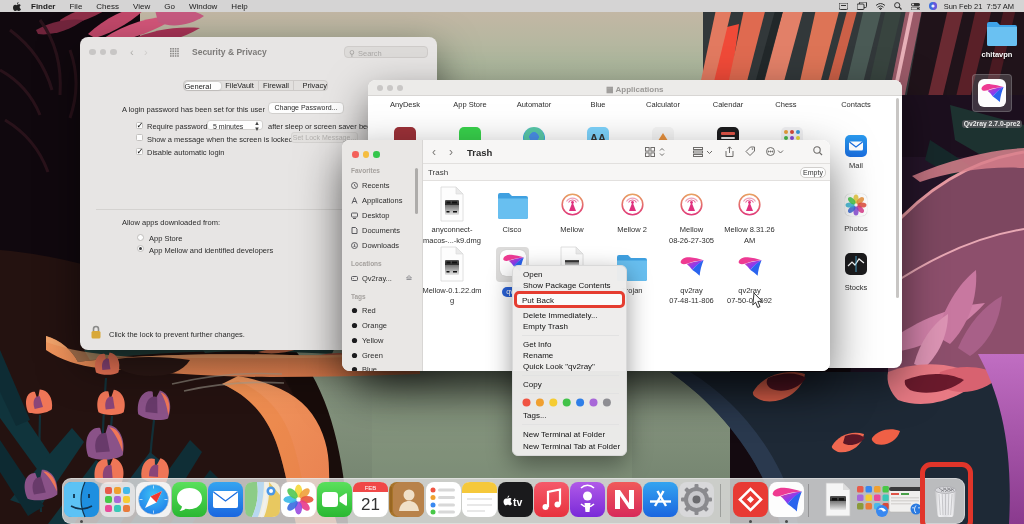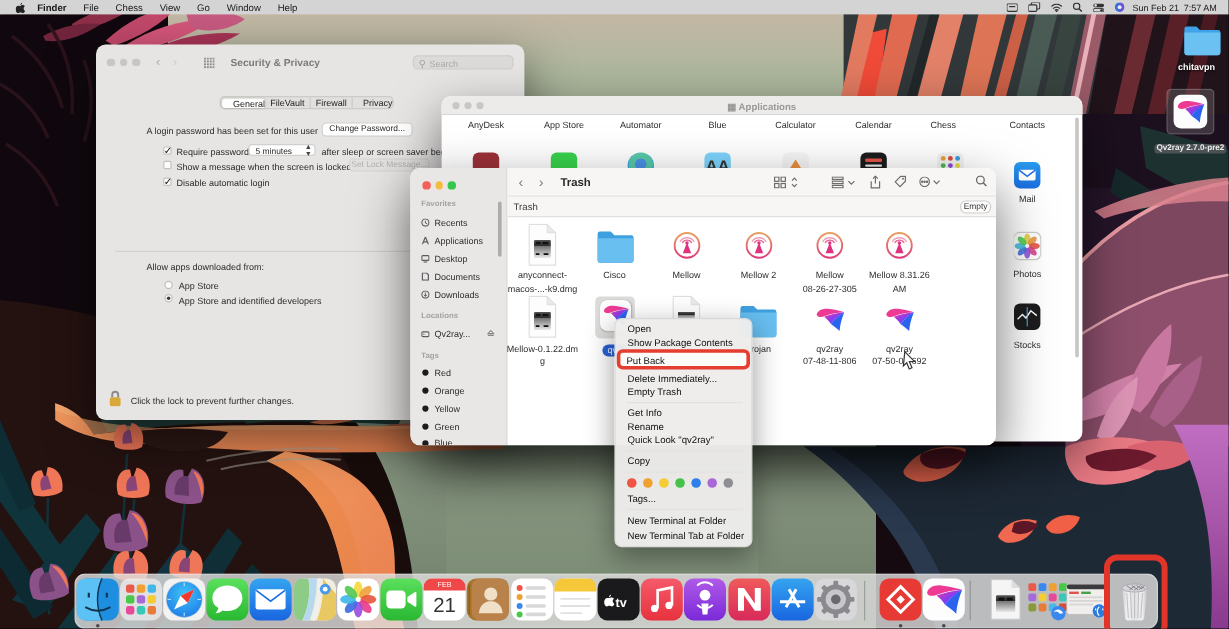--- a/index.html
+++ b/index.html
@@ -293,21 +293,21 @@
           <rect x="7.2" y="7.2" width="1.6" height="1.6"></rect>
         </g>
       </svg>
  <div class="abs" style="left:112px;top:10px;font-size:8.5px;font-weight:bold;color:#7c7a78;">Security &amp; Privacy</div>
  <div class="abs" style="left:264px;top:8.5px;width:84px;height:12px;background:#dddbd9;border:1px solid #cfccca;border-radius:4px;">
   <span style="position:absolute;left:4px;top:2px;color:#a09e9c;font-size:8px;">⚲</span>
   <span style="position:absolute;left:13px;top:2px;color:#aaa8a6;font-size:7.5px;">Search</span>
  </div>
 
  <div class="abs" style="left:103px;top:43px;width:145px;height:11px;background:#e2e0de;border:1px solid #cdcac8;border-radius:4px;display:flex;font-size:7.5px;color:#222;">
-  <div style="flex:1;background:#fdfdfd;border-radius:3px;margin:0.5px;text-align:right;line-height:9.5px;box-shadow:0 0 2px rgba(0,0,0,.25);">General</div>
+  <div style="flex:1;background:#fdfdfd;border-radius:3px;margin:0.5px;text-align:left;line-height:9.5px;box-shadow:0 0 2px rgba(0,0,0,.25);">General</div>
   <div style="flex:1;text-align:center;line-height:10px;">FileVault</div>
   <div style="flex:0.95;text-align:center;line-height:10px;border-left:1px solid #cdcac8;border-right:1px solid #cdcac8;">Firewall</div>
   <div style="flex:0.9;text-align:right;line-height:10px;">Privacy</div>
  </div>
  <div class="abs" style="left:42px;top:68px;">A login password has been set for this user</div>
  <div class="abs" style="left:188px;top:65px;width:76px;height:11.5px;background:#fdfdfd;border:1px solid #d2d0ce;border-radius:4px;text-align:center;line-height:10.5px;font-size:7px;">Change Password...</div>
 
  <div class="abs" style="left:56px;top:84.5px;width:7px;height:7px;background:#fdfdfd;border:1px solid #c4c2c0;border-radius:1.5px;"></div>
  <div class="abs" style="left:56.5px;top:83px;font-size:8.5px;color:#111;">✓</div>
  <div class="abs" style="left:67px;top:85px;">Require password</div>
@@ -322,21 +322,21 @@
  <div class="abs" style="left:56px;top:110.5px;width:7px;height:7px;background:#fdfdfd;border:1px solid #c4c2c0;border-radius:1.5px;"></div>
  <div class="abs" style="left:56.5px;top:109px;font-size:8.5px;color:#111;">✓</div>
  <div class="abs" style="left:67px;top:111px;">Disable automatic login</div>
 
  <div class="abs" style="left:16px;top:172px;width:325px;height:1px;background:#d4d2d0;"></div>
  <div class="abs" style="left:42px;top:181px;">Allow apps downloaded from:</div>
  <div class="abs" style="left:57px;top:196.5px;width:7px;height:7px;background:#fdfdfd;border:1px solid #c0bebc;border-radius:50%;"></div>
  <div class="abs" style="left:69px;top:197px;">App Store</div>
  <div class="abs" style="left:57px;top:208px;width:7px;height:7px;background:#fdfdfd;border:1px solid #c0bebc;border-radius:50%;"></div>
  <div class="abs" style="left:58.8px;top:209.8px;width:3.6px;height:3.6px;background:#3c3c3e;border-radius:50%;"></div>
- <div class="abs" style="left:69px;top:208.5px;">App Store and identified developers</div>
+ <div class="abs" style="left:69px;top:208.5px;">App Mellow and identified developers</div>
 
  <svg class="abs" style="left:10px;top:288px" width="12" height="14">
         <rect x="1.5" y="6" width="9" height="7.5" rx="1.5" fill="#d8a839"></rect>
         <path d="M 3.5,6 L 3.5,4 A 2.5,2.5 0 0 1 8.5,4 L 8.5,6" stroke="#8a8a88" stroke-width="1.6" fill="none"></path>
       </svg>
  <div class="abs" style="left:29px;top:293px;color:#2b2b2b;">Click the lock to prevent further changes.</div>
 </div>
 
 
 <div id="winapps">
@@ -353,21 +353,21 @@
   <span class="abs" style="left:200px;width:60px;text-align:center;">Blue</span>
   <span class="abs" style="left:265px;width:60px;text-align:center;">Calculator</span>
   <span class="abs" style="left:330px;width:60px;text-align:center;">Calendar</span>
   <span class="abs" style="left:388px;width:60px;text-align:center;">Chess</span>
   <span class="abs" style="left:458px;width:60px;text-align:center;">Contacts</span>
  </div>
 
  <div class="abs" style="left:26px;top:47px;width:22px;height:22px;border-radius:5px;background:#9c3138;"></div>
  <div class="abs" style="left:91px;top:47px;width:22px;height:22px;border-radius:5px;background:#38d24c;"></div>
  <div class="abs" style="left:155px;top:47px;width:22px;height:22px;border-radius:50%;background:radial-gradient(circle at 50% 45%,#4a90e8 0 28%,#58c8a8 30% 60%,#3aa8e0 62%);"></div>
- <div class="abs" style="left:219px;top:47px;width:22px;height:22px;border-radius:5px;background:#7dd3fc;color:#333;font-size:14px;font-weight:bold;text-align:center;line-height:22px;">AA</div>
+ <div class="abs" style="left:219px;top:47px;width:22px;height:22px;border-radius:5px;background:#7dd3fc;color:#333;font-size:11px;font-weight:bold;text-align:center;line-height:22px;">AA</div>
  <div class="abs" style="left:284px;top:47px;width:22px;height:22px;border-radius:5px;background:#f6f6f6;">
         <div style="position:absolute;left:4px;top:6px;width:0;height:0;border-left:7px solid transparent;border-right:7px solid transparent;border-bottom:11px solid #e8913e;"></div>
       </div>
  <div class="abs" style="left:349px;top:47px;width:22px;height:22px;border-radius:5px;background:#1c1c1e;">
         <div style="position:absolute;left:4px;top:5px;width:14px;height:3px;background:#e05548;border-radius:1px;"></div>
         <div style="position:absolute;left:4px;top:10px;width:14px;height:2px;background:#e8e8e8;border-radius:1px;"></div>
       </div>
  <div class="abs" style="left:413px;top:47px;width:22px;height:22px;border-radius:5px;background:#f2f2f4;">
   <svg width="22" height="22">
           <g>

